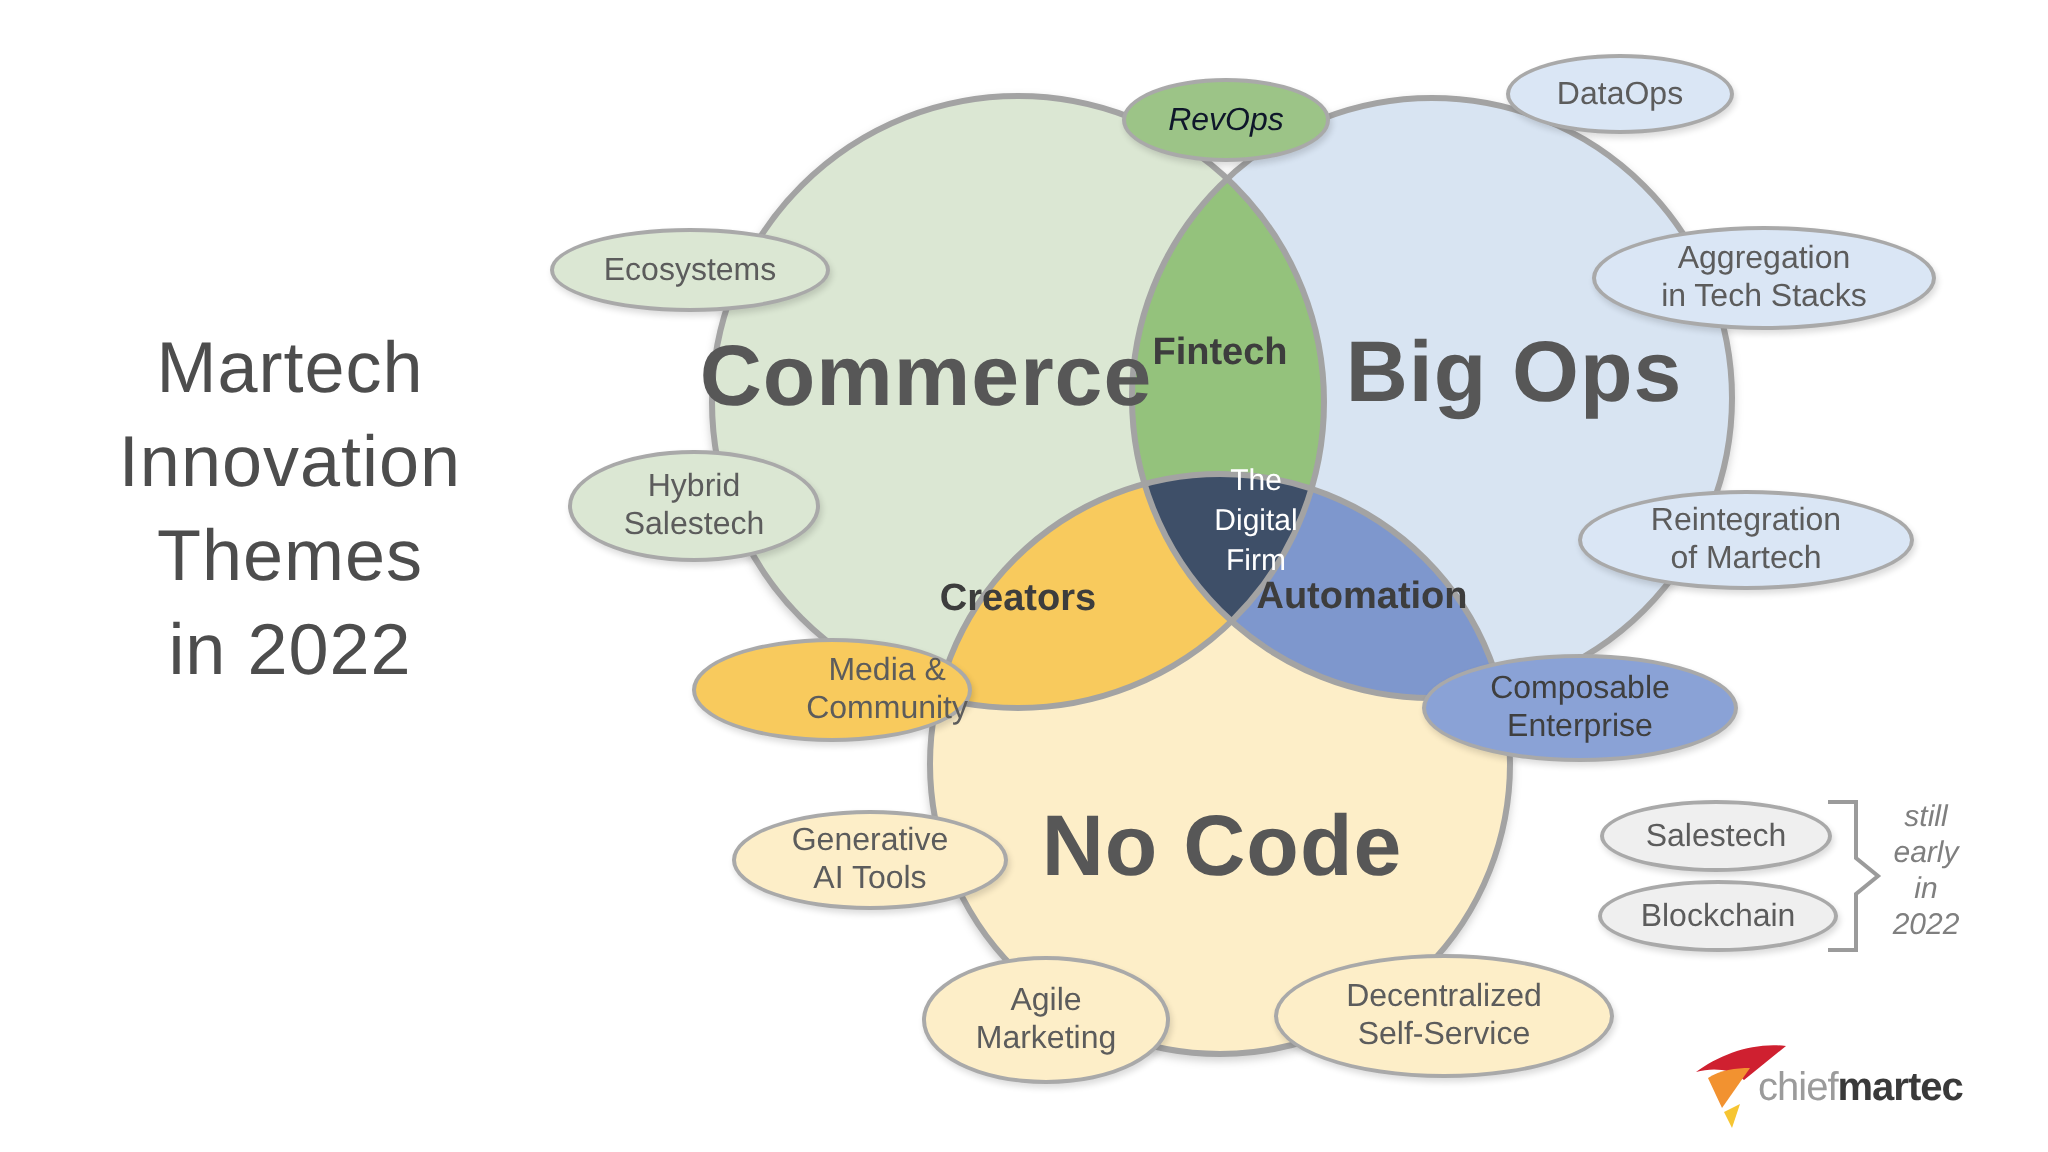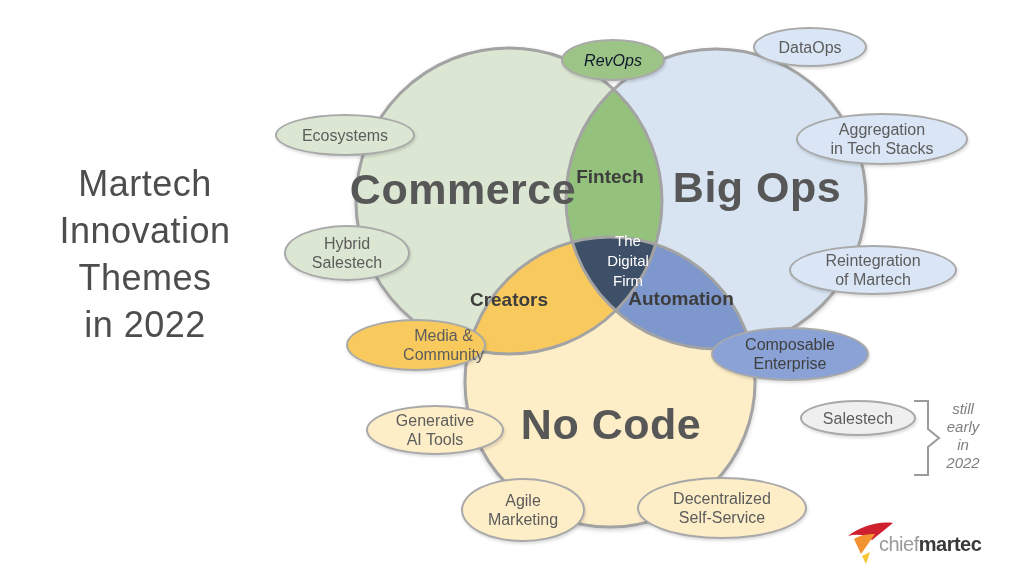--- a/index.html
+++ b/index.html
@@ -178,20 +178,23 @@
     <span>Agile
 Marketing</span>
   </div>
   <div class="bubble b-cream" style="left:637px; top:477px; width:170px; height:62px;">
     <span>Decentralized
 Self-Service</span>
   </div>
   <div class="bubble b-gray" style="left:800px; top:400px; width:116px; height:36px;">
     <span>Salestech</span>
   </div>
+  <div class="bubble b-gray" style="left:799px; top:440px; width:120px; height:36px;">
+    <span>Blockchain</span>
+  </div>
 
   <div class="annotation">still
 early
 in
 2022</div>
 
   <div class="logo-text">
     <span class="prefix">chief</span><span class="suffix">martec</span>
   </div>
 

